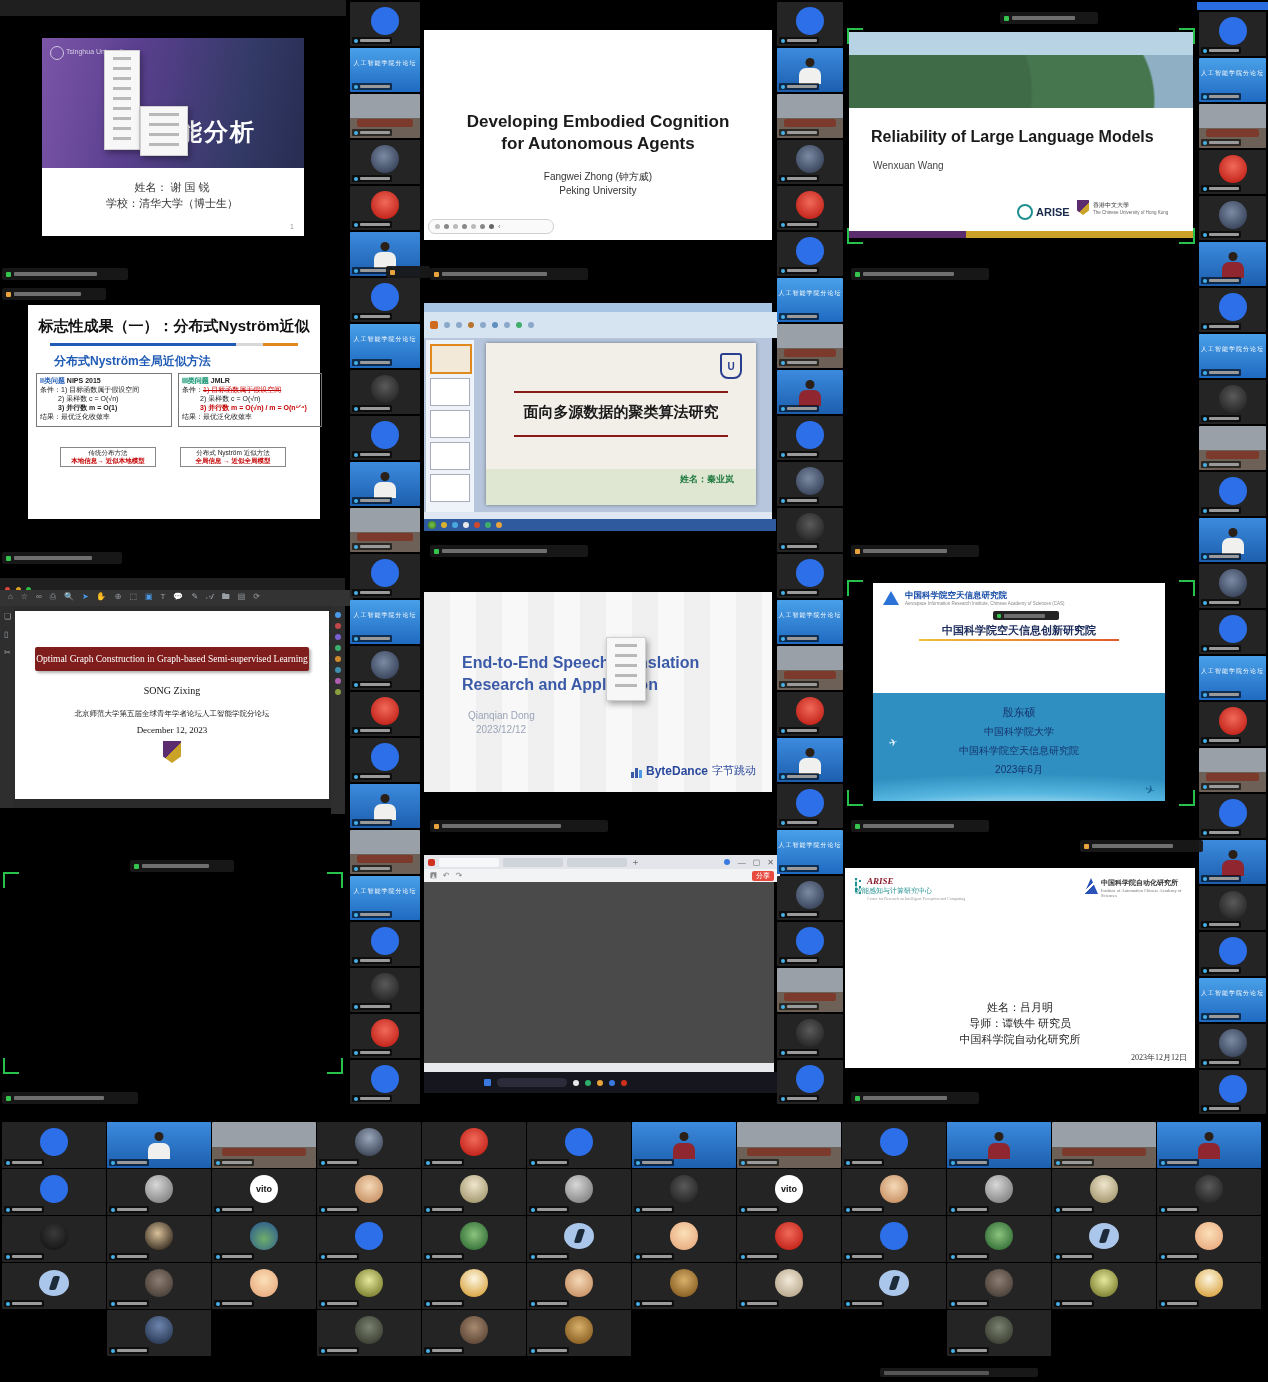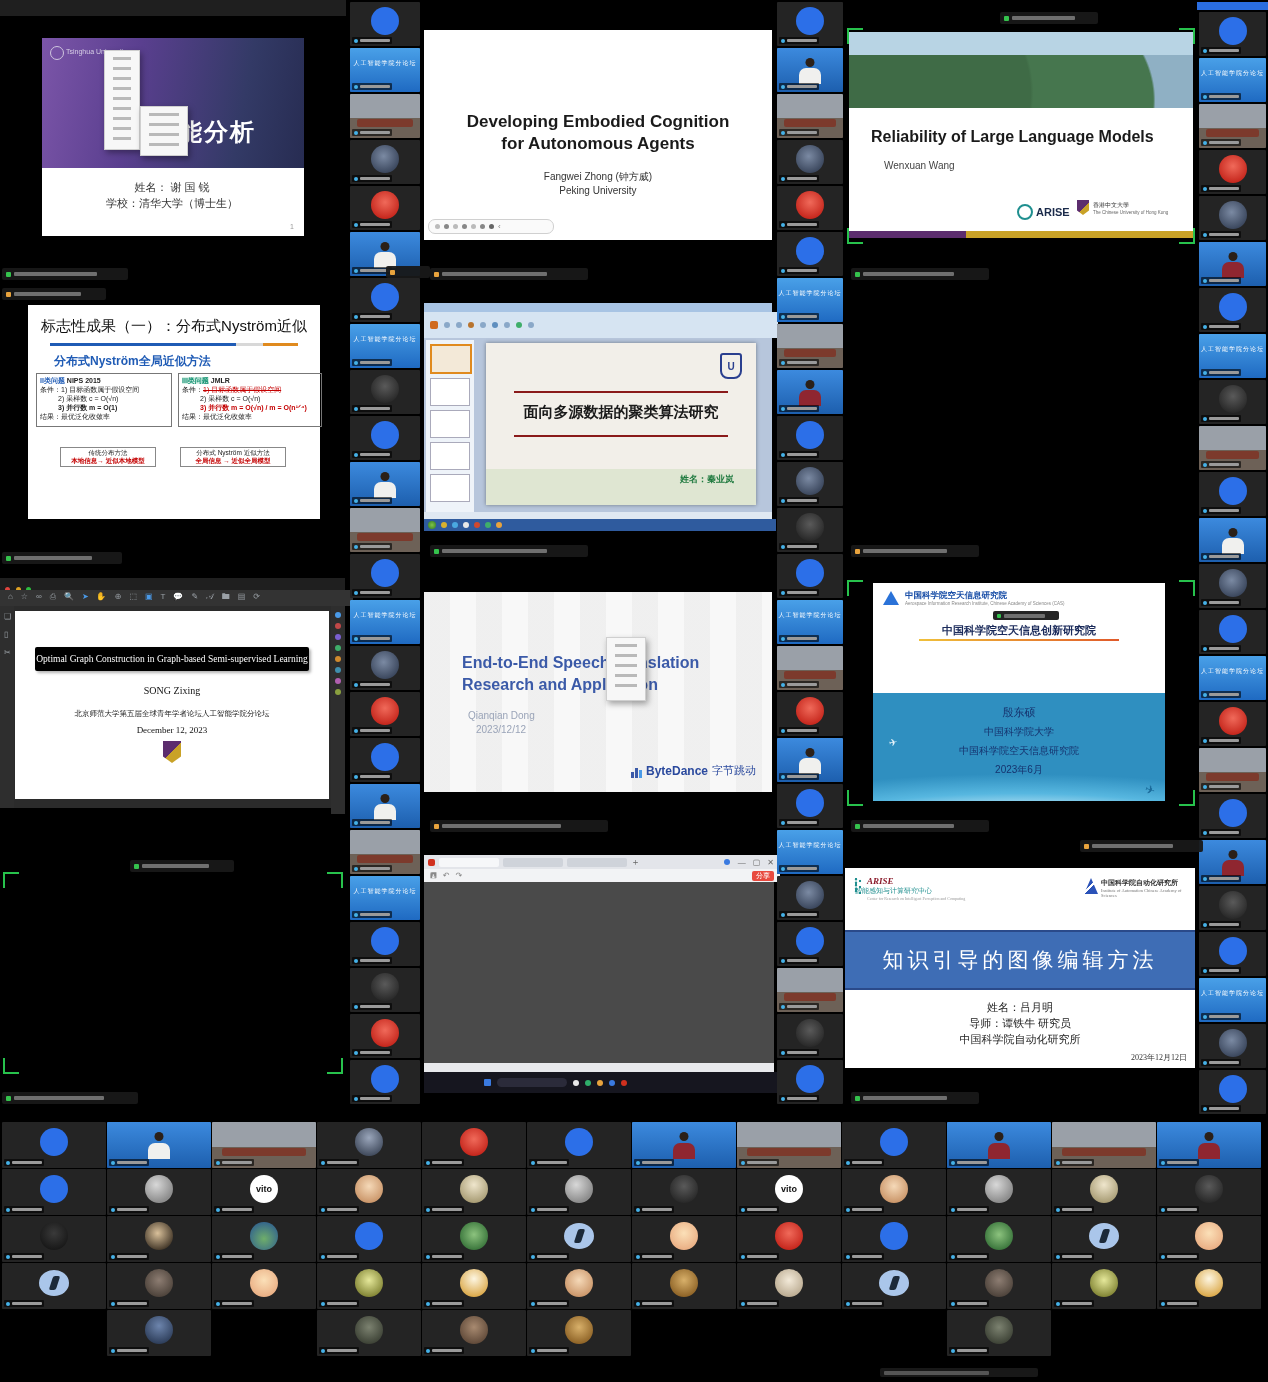--- a/index.html
+++ b/index.html
@@ -102,21 +102,21 @@
   <div class="chip" style="left:2px;top:268px;width:118px;">
       <span class="dot"></span>
       <span class="txt"></span>
     </div>
 
   <div class="chip" style="left:2px;top:288px;width:96px;">
       <span class="dot orange"></span>
       <span class="txt"></span>
     </div>
   <div class="abs white" style="left:28px;top:305px;width:292px;height:214px;">
-    <div class="abs ctr" style="left:0;top:12px;width:292px;font-size:15px;font-weight:normal;color:#111;">标志性成果（一）：分布式Nyström近似</div>
+    <div class="abs ctr" style="left:0;top:12px;width:292px;font-size:15px;font-weight:bold;color:#111;">标志性成果（一）：分布式Nyström近似</div>
     <div class="abs" style="left:22px;top:38px;width:248px;height:3px;background:linear-gradient(to right,#1f5bb5 0 75%,#d8d8d8 75% 86%,#e08a1e 86% 100%);"></div>
     <div class="abs" style="left:26px;top:48px;font-size:12px;font-weight:bold;color:#1f5bb5;">分布式Nyström全局近似方法</div>
     <div class="abs" style="left:8px;top:68px;width:128px;height:48px;border:1px solid #777;padding:2px 3px;font-size:7px;line-height:9px;color:#222;">
       <span style="color:#1f5bb5;font-weight:bold;">II类问题</span>
       <span style="font-weight:bold;">NIPS 2015</span>
       <div>条件：1) 目标函数属于假设空间</div>
       <div style="padding-left:18px;">2) 采样数 c = O(√n)</div>
       <div style="padding-left:18px;font-weight:bold;">3) 并行数 m = O(1)</div>
       <div>结果：最优泛化收敛率</div>
     </div>
@@ -178,21 +178,21 @@
       <span class="icon-dot" style="background:#4a9ae8;"></span>
       <span class="icon-dot" style="background:#c04848;"></span>
       <span class="icon-dot" style="background:#7a5fd0;"></span>
       <span class="icon-dot" style="background:#3fae6a;"></span>
       <span class="icon-dot" style="background:#d08a2e;"></span>
       <span class="icon-dot" style="background:#3f8fae;"></span>
       <span class="icon-dot" style="background:#b05fb0;"></span>
       <span class="icon-dot" style="background:#8aa03f;"></span>
     </div>
     <div class="abs white" style="left:15px;top:33px;width:314px;height:188px;font-family:'Liberation Serif',serif;">
-      <div class="abs" style="left:20px;top:36px;width:274px;height:24px;background:#000000;border-radius:2px;box-shadow:2px 2px 3px rgba(0,0,0,.3);display:flex;align-items:center;justify-content:center;">
+      <div class="abs" style="left:20px;top:36px;width:274px;height:24px;background:#7f1d1d;border-radius:2px;box-shadow:2px 2px 3px rgba(0,0,0,.3);display:flex;align-items:center;justify-content:center;">
 
         <span style="font-size:9.5px;color:#fff;">Optimal Graph Construction in Graph-based Semi-supervised Learning</span>
       </div>
       <div class="abs ctr" style="left:0;top:74px;width:314px;font-size:10px;color:#111;">SONG Zixing</div>
       <div class="abs ctr" style="left:0;top:98px;width:314px;font-size:7.5px;color:#222;">北京师范大学第五届全球青年学者论坛人工智能学院分论坛</div>
       <div class="abs ctr" style="left:0;top:114px;width:314px;font-size:9px;color:#111;">December 12, 2023</div>
       <div class="abs" style="left:148px;top:130px;width:18px;height:22px;background:linear-gradient(135deg,#5c2d6e 0 50%,#c9a227 50% 100%);clip-path:polygon(0 0,100% 0,100% 70%,50% 100%,0 70%);"></div>
     </div>
   </div>
 
@@ -335,21 +335,21 @@
     </div>
 
   <div class="abs white" style="left:849px;top:32px;width:344px;height:206px;">
     <div class="abs" style="left:0;top:0;width:344px;height:76px;background:
            linear-gradient(#b8d4e4 0 30%,rgba(184,212,228,0) 30%),
            radial-gradient(circle at 20% 80%,#3f6b46 0 40%,transparent 41%),
            radial-gradient(circle at 60% 90%,#46764e 0 45%,transparent 46%),
            radial-gradient(circle at 90% 75%,#8fb0c4 0 35%,transparent 36%),
            linear-gradient(#9fc0d4 0 40%,#4a7850 40% 80%,#3a5f42 80% 100%);"></div>
     <div class="abs" style="left:22px;top:96px;font-size:16px;font-weight:bold;color:#1a1a1a;">Reliability of Large Language Models</div>
-    <div class="abs" style="left:35px;top:128px;font-size:10px;color:#444;">Wenxuan Wang</div>
+    <div class="abs" style="left:24px;top:128px;font-size:10px;color:#444;">Wenxuan Wang</div>
     <div class="abs" style="left:168px;top:172px;display:flex;align-items:center;gap:3px;">
       <span style="width:12px;height:12px;border:2px solid #1f8f8f;border-radius:50%;display:inline-block;"></span>
       <span style="font-size:11px;font-weight:bold;color:#1a2a4a;">ARISE</span>
     </div>
     <div class="abs" style="left:228px;top:168px;display:flex;gap:4px;align-items:center;">
       <span style="width:12px;height:15px;background:linear-gradient(135deg,#5c2d6e 0 55%,#c9a227 55% 100%);clip-path:polygon(0 0,100% 0,100% 70%,50% 100%,0 70%);display:inline-block;"></span>
       <span style="display:inline-block;">
         <span style="display:block;font-size:6px;color:#333;">香港中文大學</span>
         <span style="display:block;font-size:4.5px;color:#666;">The Chinese University of Hong Kong</span>
       </span>
@@ -405,23 +405,20 @@
       <span style="margin-left:0;font-size:7px;color:#1f8f8f;display:block;">智能感知与计算研究中心</span>
       <span style="margin-left:12px;font-size:4px;color:#999;display:block;width:110px;">Center for Research on Intelligent Perception and Computing</span>
     </div>
     <div class="abs" style="right:8px;top:10px;display:flex;gap:3px;">
       <span style="width:14px;height:16px;background:linear-gradient(135deg,#2a52b8 0 45%,#fff 45% 55%,#2a52b8 55% 100%);clip-path:polygon(50% 0,100% 100%,0 100%);display:inline-block;"></span>
       <span>
         <span style="display:block;font-size:7px;color:#333;font-weight:bold;">中国科学院自动化研究所</span>
         <span style="display:block;font-size:4.5px;color:#777;width:86px;">Institute of Automation Chinese Academy of Sciences</span>
       </span>
     </div>
-    <div class="abs" style="left:0;top:62px;width:350px;height:56px;background:#3e6db5;border-top:2px solid #2a4a8a;border-bottom:2px solid #2a4a8a;">
-      <div class="ctr" style="margin-top:14px;font-size:21px;color:#fff;letter-spacing:4px;">知识引导的图像编辑方法</div>
-    </div>
     <div class="abs ctr" style="left:0;top:132px;width:350px;font-size:11px;color:#222;">姓名：吕月明</div>
     <div class="abs ctr" style="left:0;top:148px;width:350px;font-size:11px;color:#222;">导师：谭铁牛 研究员</div>
     <div class="abs ctr" style="left:0;top:164px;width:350px;font-size:11px;color:#222;">中国科学院自动化研究所</div>
     <div class="abs" style="right:8px;top:184px;font-size:8px;color:#333;">2023年12月12日</div>
   </div>
   <div class="chip" style="left:851px;top:1092px;width:120px;">
       <span class="dot"></span>
       <span class="txt"></span>
     </div>
 

